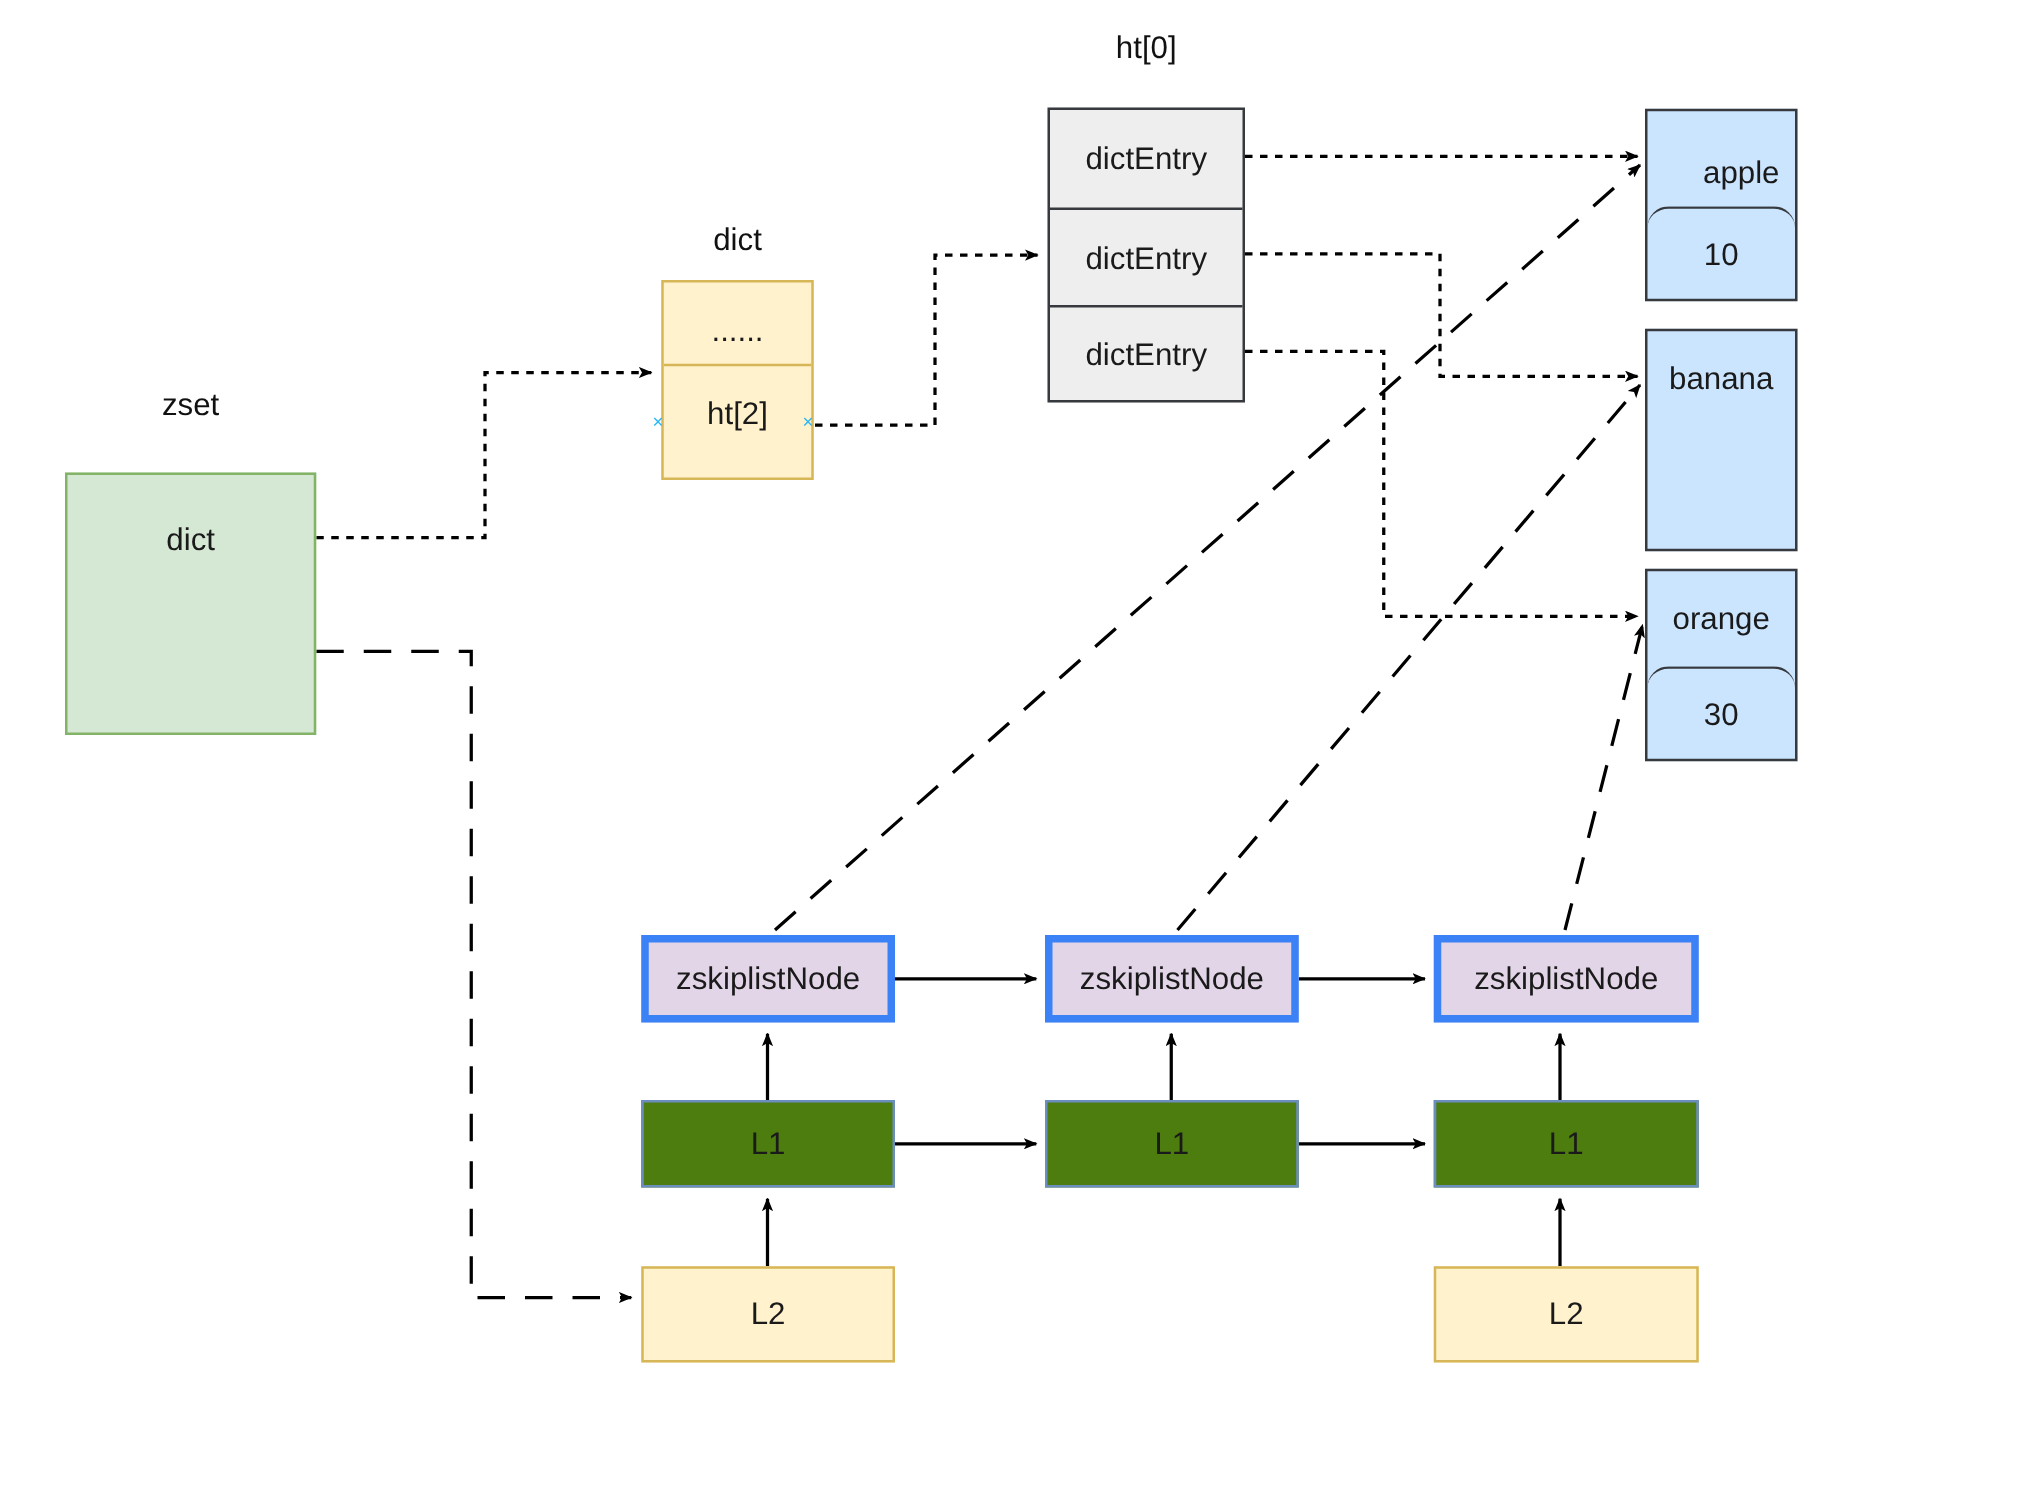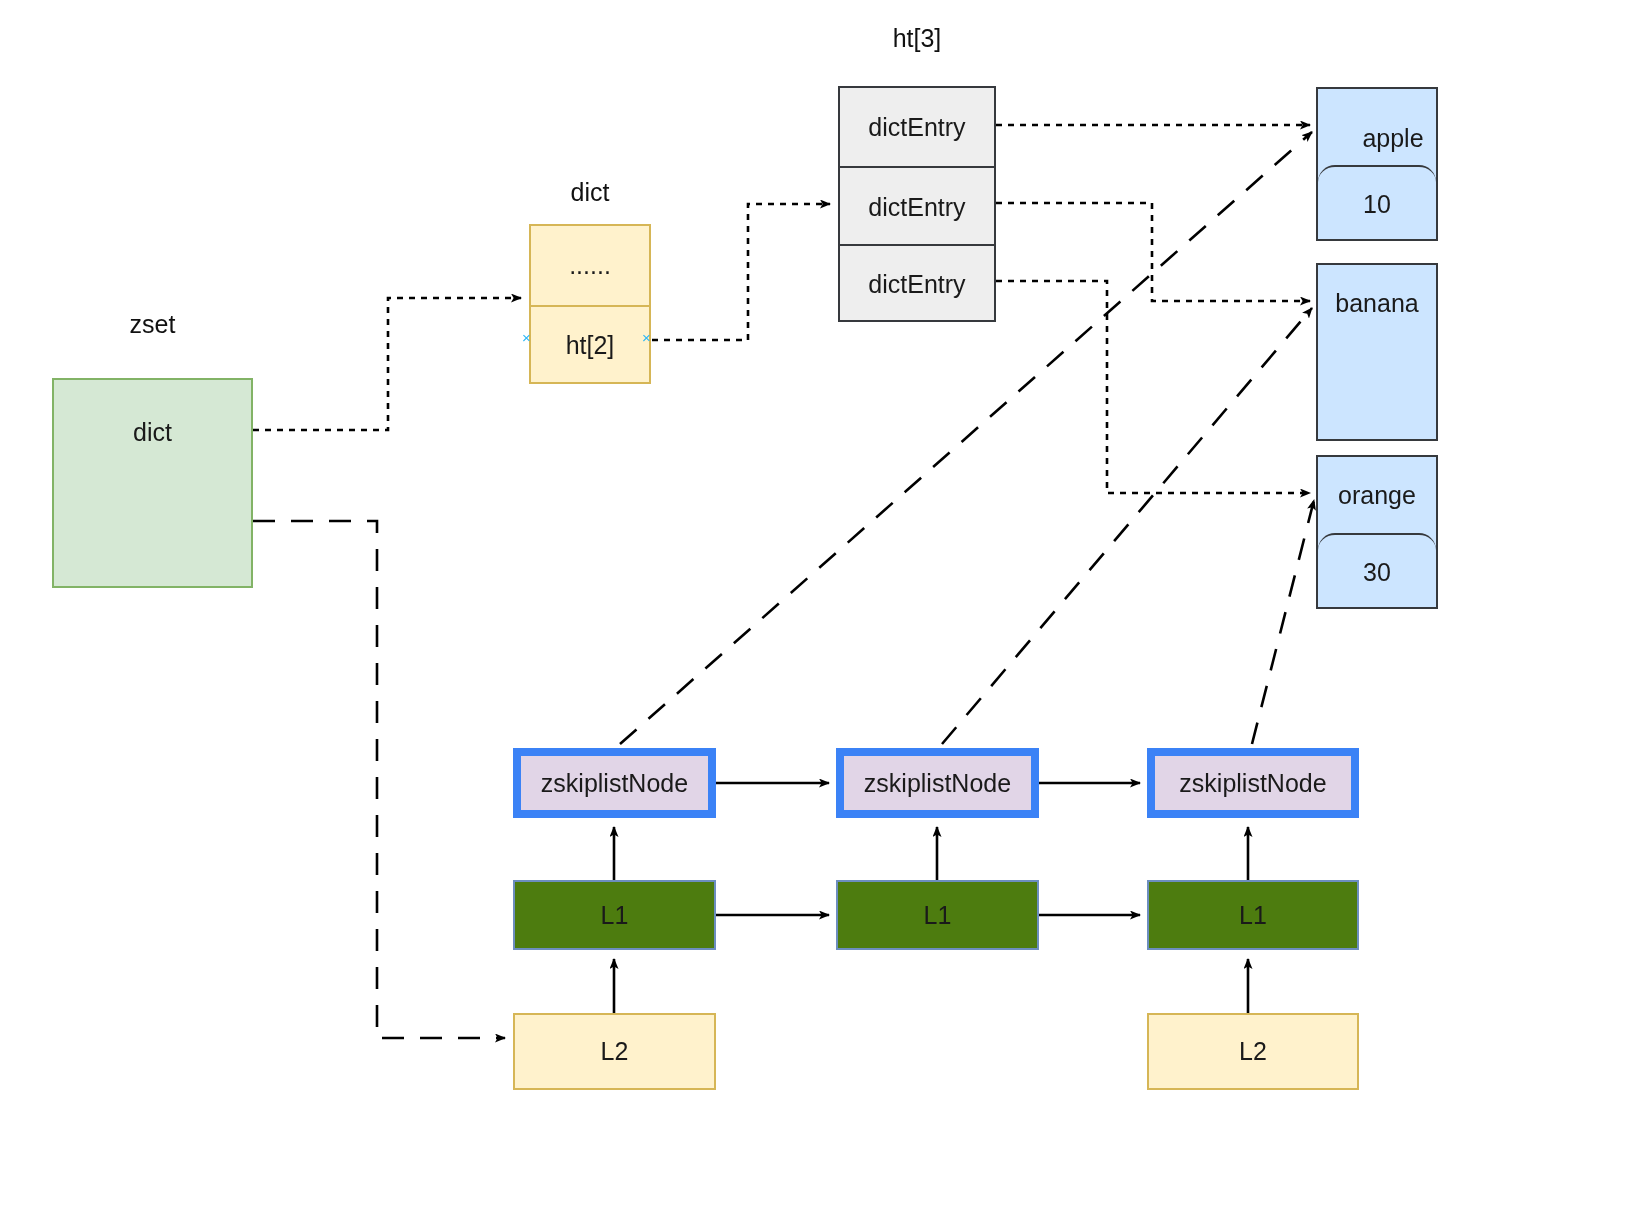--- a/index.html
+++ b/index.html
@@ -39,21 +39,21 @@
 
   .yellow { background:#fff2cc; border:2px solid #d6b656; }
   .yellow-div { border-top:2px solid #d6b656; }
 
   .grey   { background:#eeeeee; border:2px solid #36393d; }
   .grey-div { border-top:2px solid #36393d; }
 
   .blue   { background:#cce5ff; border:2px solid #36393d; }
   .blue-div { border-top:2px solid #36393d;border-radius:17px; }
 
-  .purple { background:#e1d5e7; border:8px solid #3b82f6; }
+  .purple { background:#e1d5e7; border:6px solid #3b82f6; }
   .skyblue{ background:#4d7c0f; border:2px solid #6c8ebf; }
 
   .cell { position:absolute; left:0; right:0; display:flex; align-items:center; justify-content:center; }
 
   .anchor-x {
     position:absolute;
     color:#29b6f6;
     font-size:15px;
     line-height:1;
     font-family:"Liberation Sans", sans-serif;
@@ -98,33 +98,33 @@
     <path d="M1248,880 L1248,827" fill="none" stroke="#000" stroke-width="2.6" marker-end="url(#arrow)"></path>
 
     <path d="M614,1013 L614,959" fill="none" stroke="#000" stroke-width="2.6" marker-end="url(#arrow)"></path>
     <path d="M1248,1013 L1248,959" fill="none" stroke="#000" stroke-width="2.6" marker-end="url(#arrow)"></path>
   </svg>
 
   <div class="cap" style="left:52px; top:312px; width:201px;">zset</div>
 
   <div class="cap" style="left:529px; top:180px; width:122px;">dict</div>
 
-  <div class="cap" style="left:838px; top:26px; width:158px;">ht[3]</div>
+  <div class="cap" style="left:838px; top:26px; width:158px;">ht[0]</div>
 
   <div class="box green" style="left:52px; top:378px; width:201px; height:210px; display:block;">
     <div class="cell" style="top:0; height:104px;">
       <span>dict</span>
     </div>
   </div>
 
   <div class="box yellow" style="left:529px; top:224px; width:122px; height:160px; display:block;">
     <div class="cell" style="top:0; height:79px;">
       <span>......</span>
     </div>
-    <div class="cell yellow-div" style="top:79px; height:77px;justify-content:center;">
+    <div class="cell yellow-div" style="top:65px; height:77px;justify-content:center;">
       <span>ht[2]</span>
     </div>
   </div>
   <div class="anchor-x" style="left:522px; top:330px;">×</div>
   <div class="anchor-x" style="left:642px; top:330px;">×</div>
 
   <div class="box grey" style="left:838px; top:86px; width:158px; height:236px; display:block;">
     <div class="cell" style="top:0; height:78px;">
       <span>dictEntry</span>
     </div>

